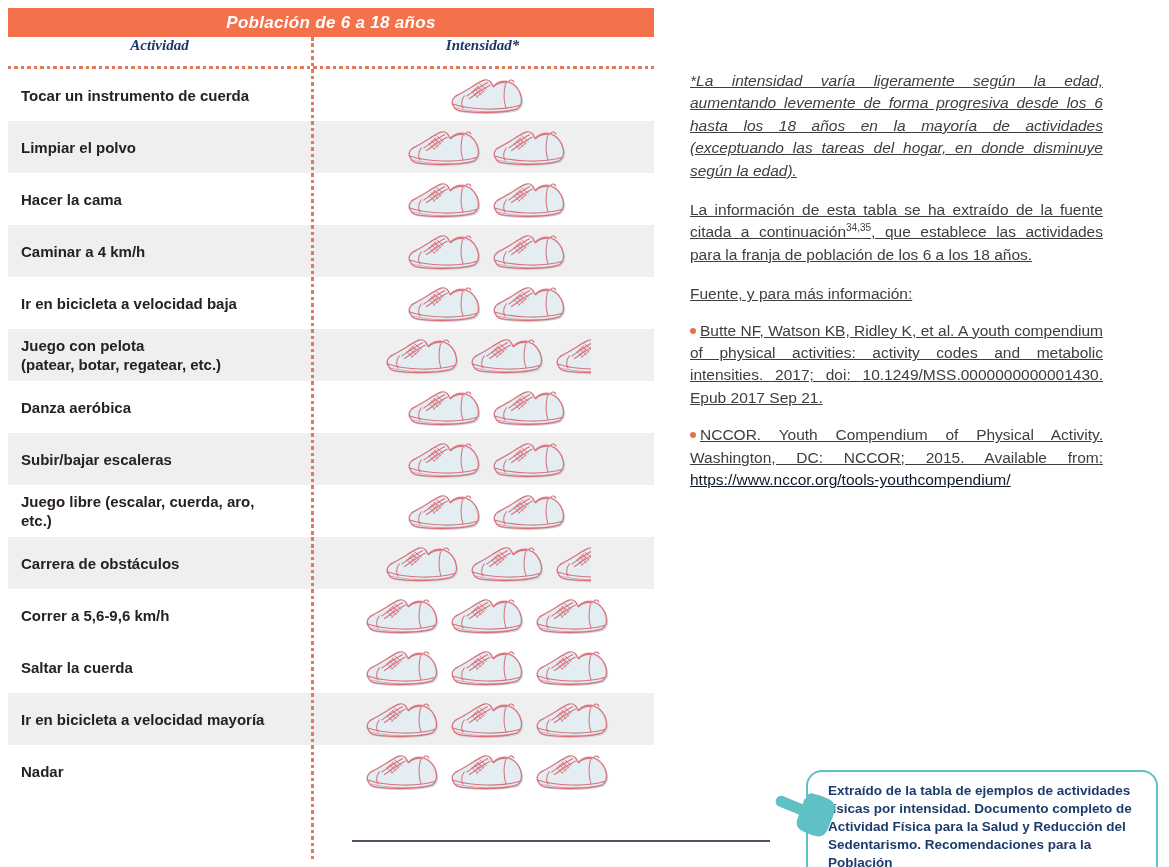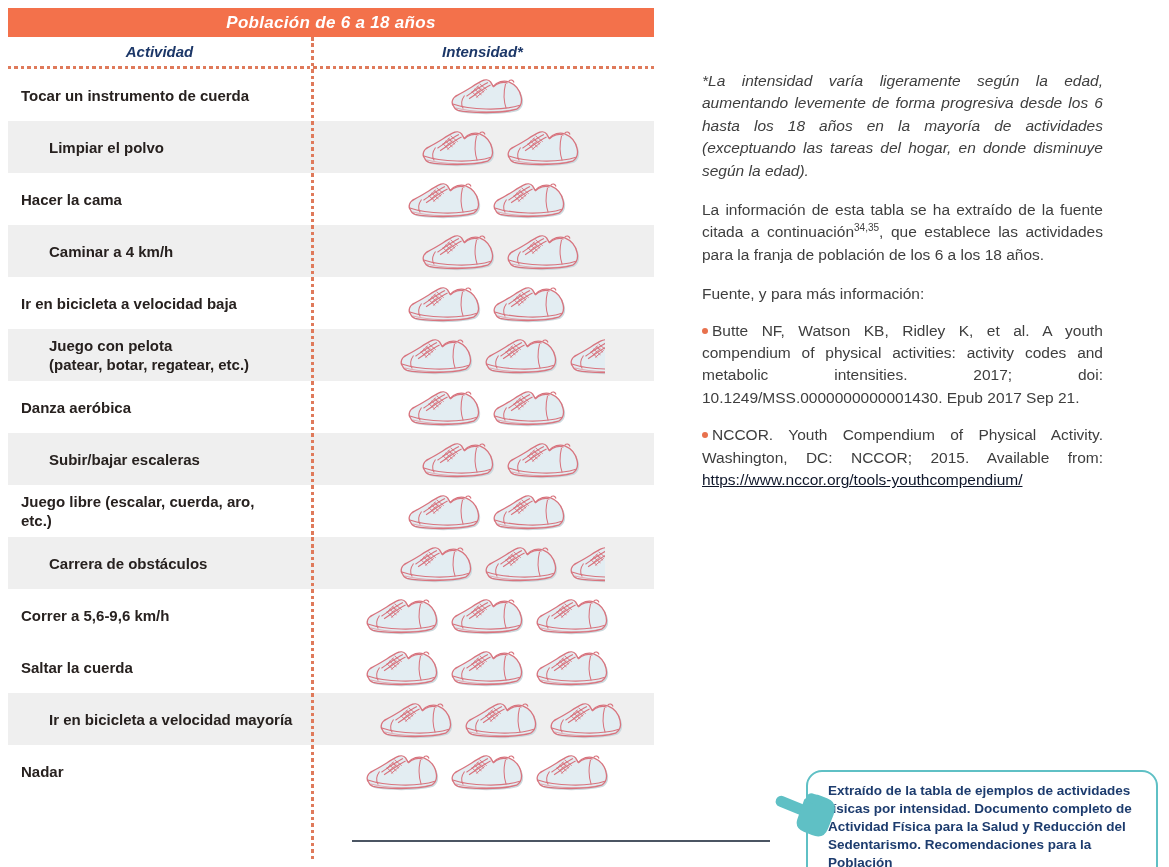--- a/index.html
+++ b/index.html
@@ -8,49 +8,49 @@
     font-family:"Liberation Sans", sans-serif; background:#ffffff;
   }
 
   
   .table { position:absolute; left:8px; top:8px; width:646px; }
   .t-header {
     height:29px; background:#F3714B; color:#ffffff;
     font-size:17px; font-weight:700; font-style:italic;
     display:flex; align-items:center; justify-content:center; letter-spacing:.3px;
   }
-  .t-cols { display:flex; height:29px; align-items:center; }
+  .t-cols { display:flex; height:29px; align-items:flex-start;font-family:Liberation Serif, serif; }
   .t-col-act, .t-col-int {
     color:#1C3768; font-weight:700; font-style:italic; font-size:15px; text-align:center;
   }
   .t-col-act { width:303px; }
   .t-col-int { flex:1; }
   .hdash {
     height:3px; margin:0;
     background:repeating-linear-gradient(90deg,#DF7A5B 0 3.5px, transparent 3.5px 6.5px);
   }
   .rows { }
   .row { height:52px; display:flex; align-items:center; }
-  .row.alt { background:#EFEFEF;padding-left:28px; }
+  .row.alt { background:#EFEFEF; }
   .row-label {
     width:296px; padding-left:13px; box-sizing:content-box;
     font-weight:700; font-size:15px; line-height:19px; color:#27211F;
     white-space:pre-line;
   }
   .row-shoes { flex:1; display:flex; justify-content:center; align-items:center; gap:3px; }
   .row-shoes svg { display:block; }
 
   .vdash {
     position:absolute; left:311px; top:37px; width:3px; height:825px;
     background:repeating-linear-gradient(180deg,#DF7A5B 0 3.5px, transparent 3.5px 6.5px);
   }
 
   
   .notes { position:absolute; left:686px; top:70px; width:417px; color:#3E3E3E; font-size:15.5px; line-height:22.4px; }
-  .notes p { margin:0 0 17px 16px; text-align:justify; }
+  .notes p { margin:0 0 17px 4px; text-align:justify;text-decoration:underline; }
   .p1 { font-style:italic; }
   .p3 { text-align:center; margin-bottom:14px !important; }
   .ref { margin-bottom:15px !important; }
   sup { font-size:10px; line-height:0; }
   .dot { display:inline-block; width:6px; height:6px; border-radius:50%; background:#E8714D; margin:0 4px 2px 0; vertical-align:middle; }
   .link { color:#0f172a; text-decoration:underline; overflow-wrap:anywhere; }
 
   
   .bottom-rule { position:absolute; left:352px; top:840px; width:418px; height:2px; background:#4B5563; }
 

